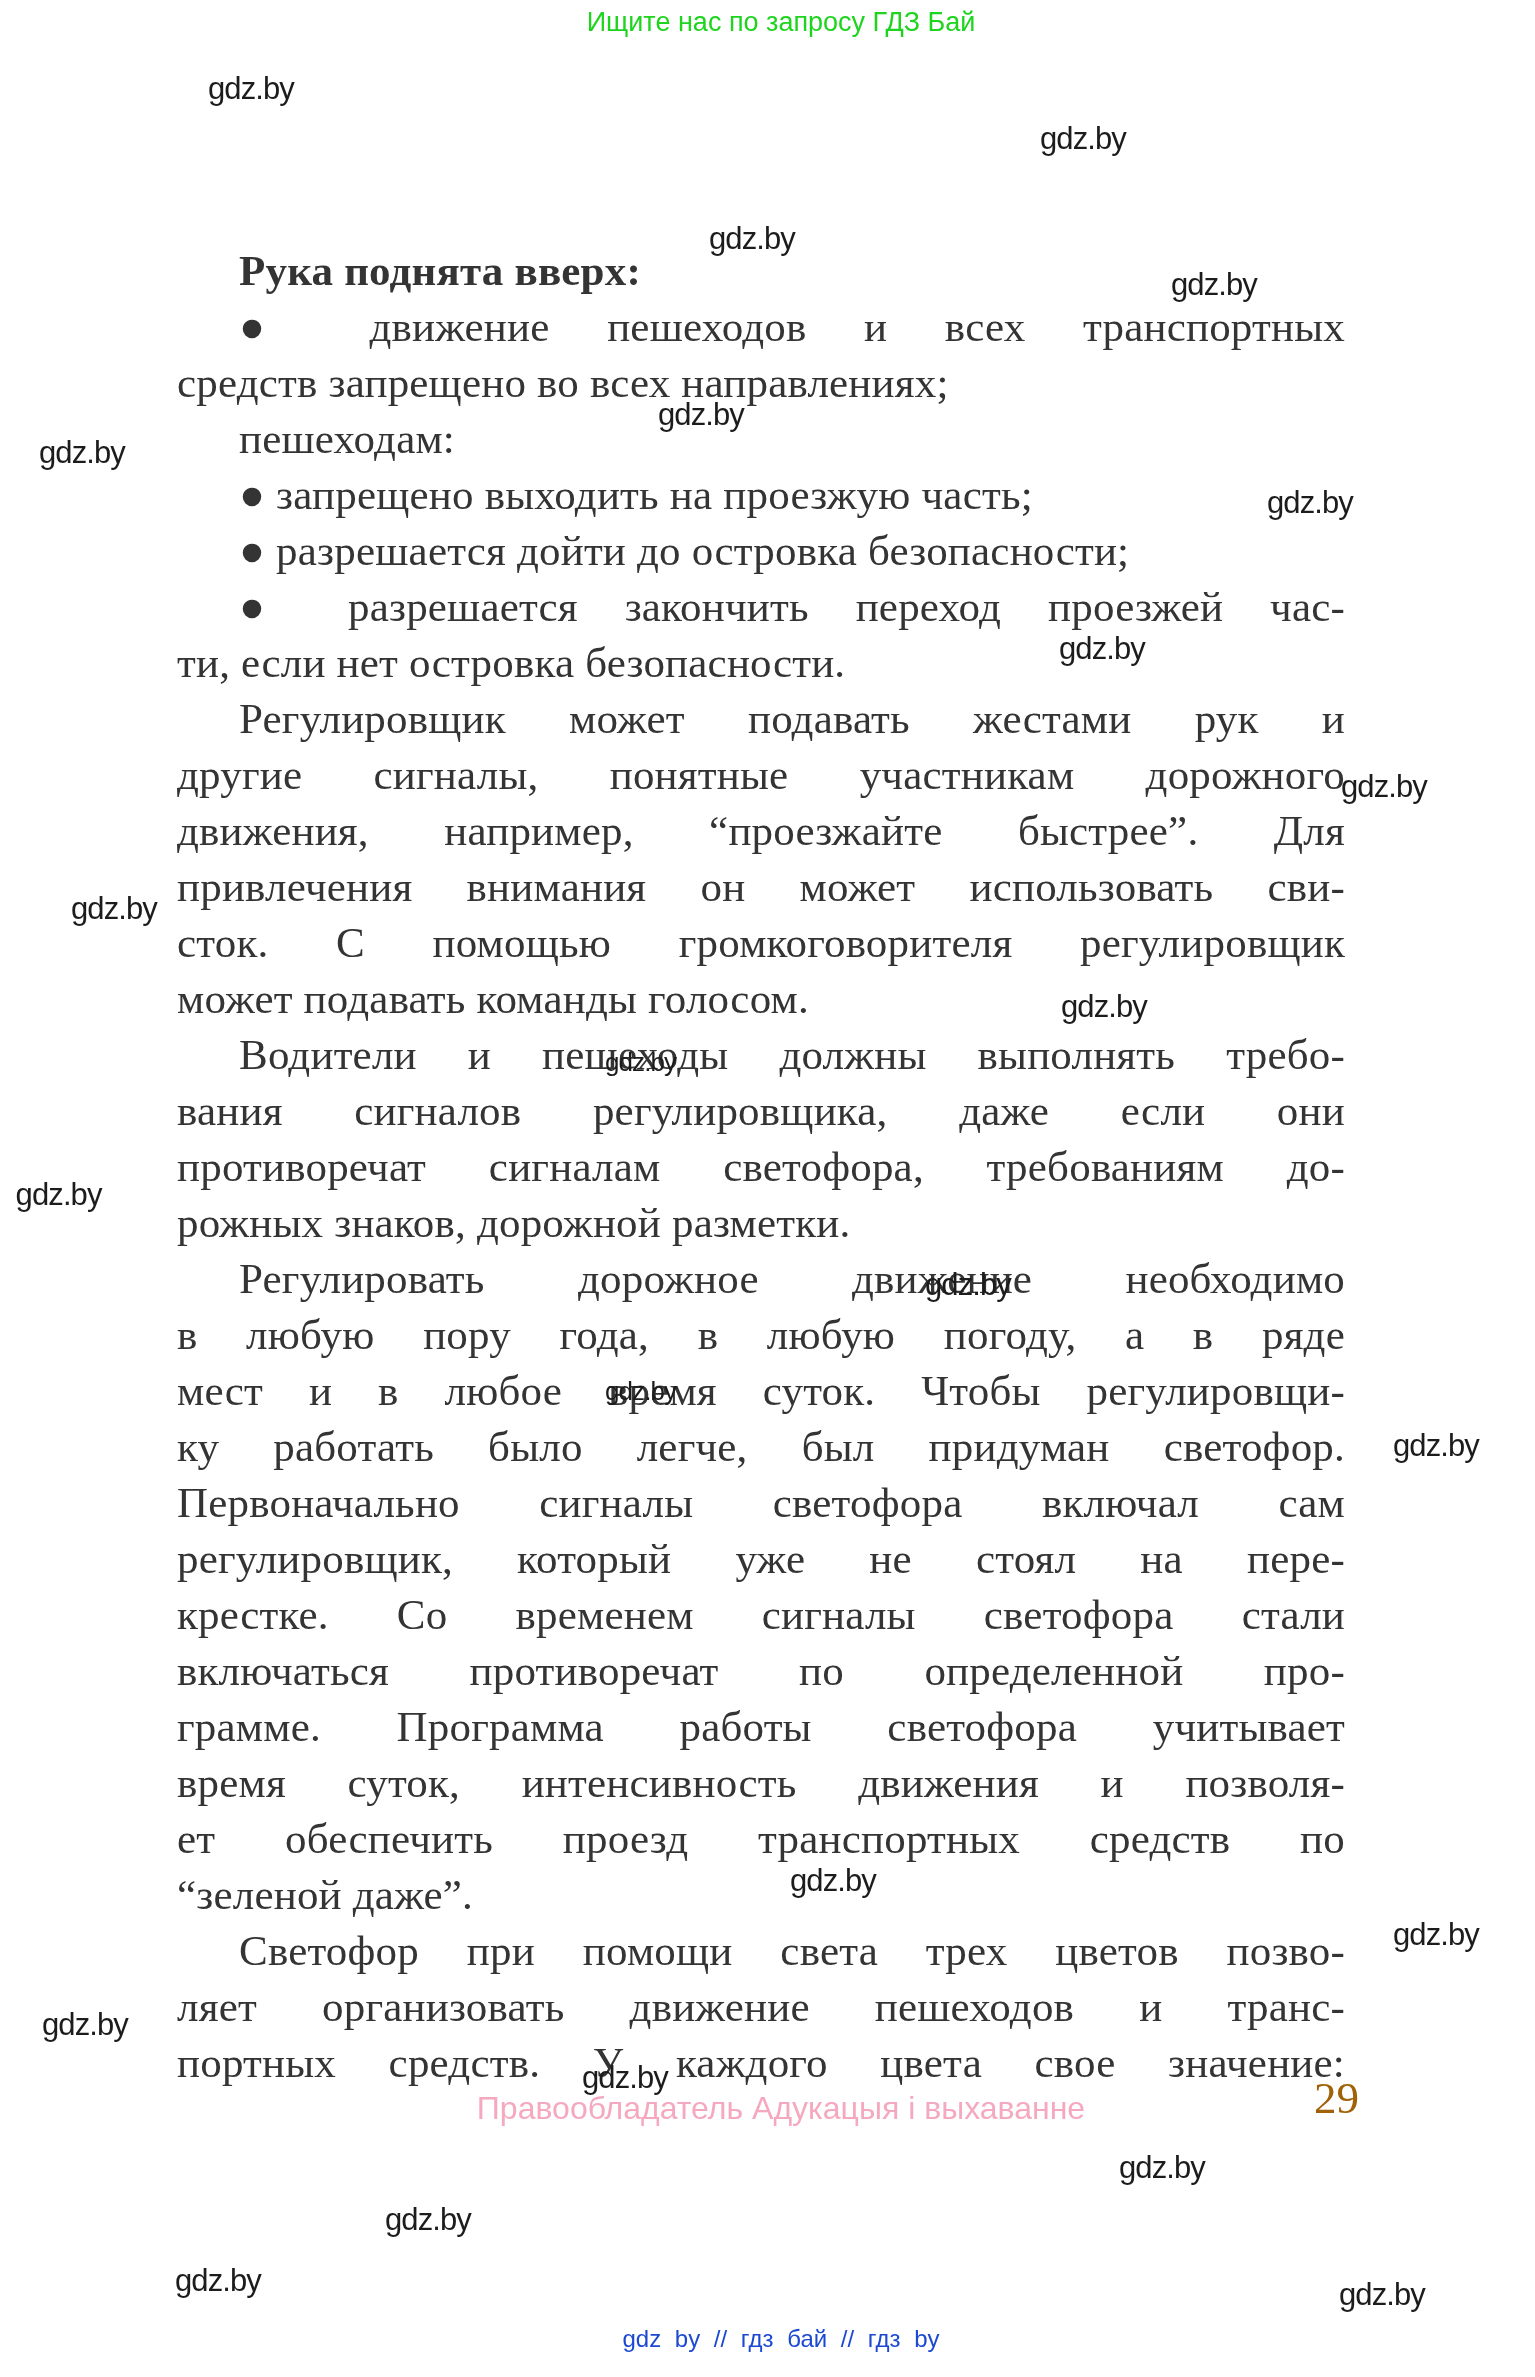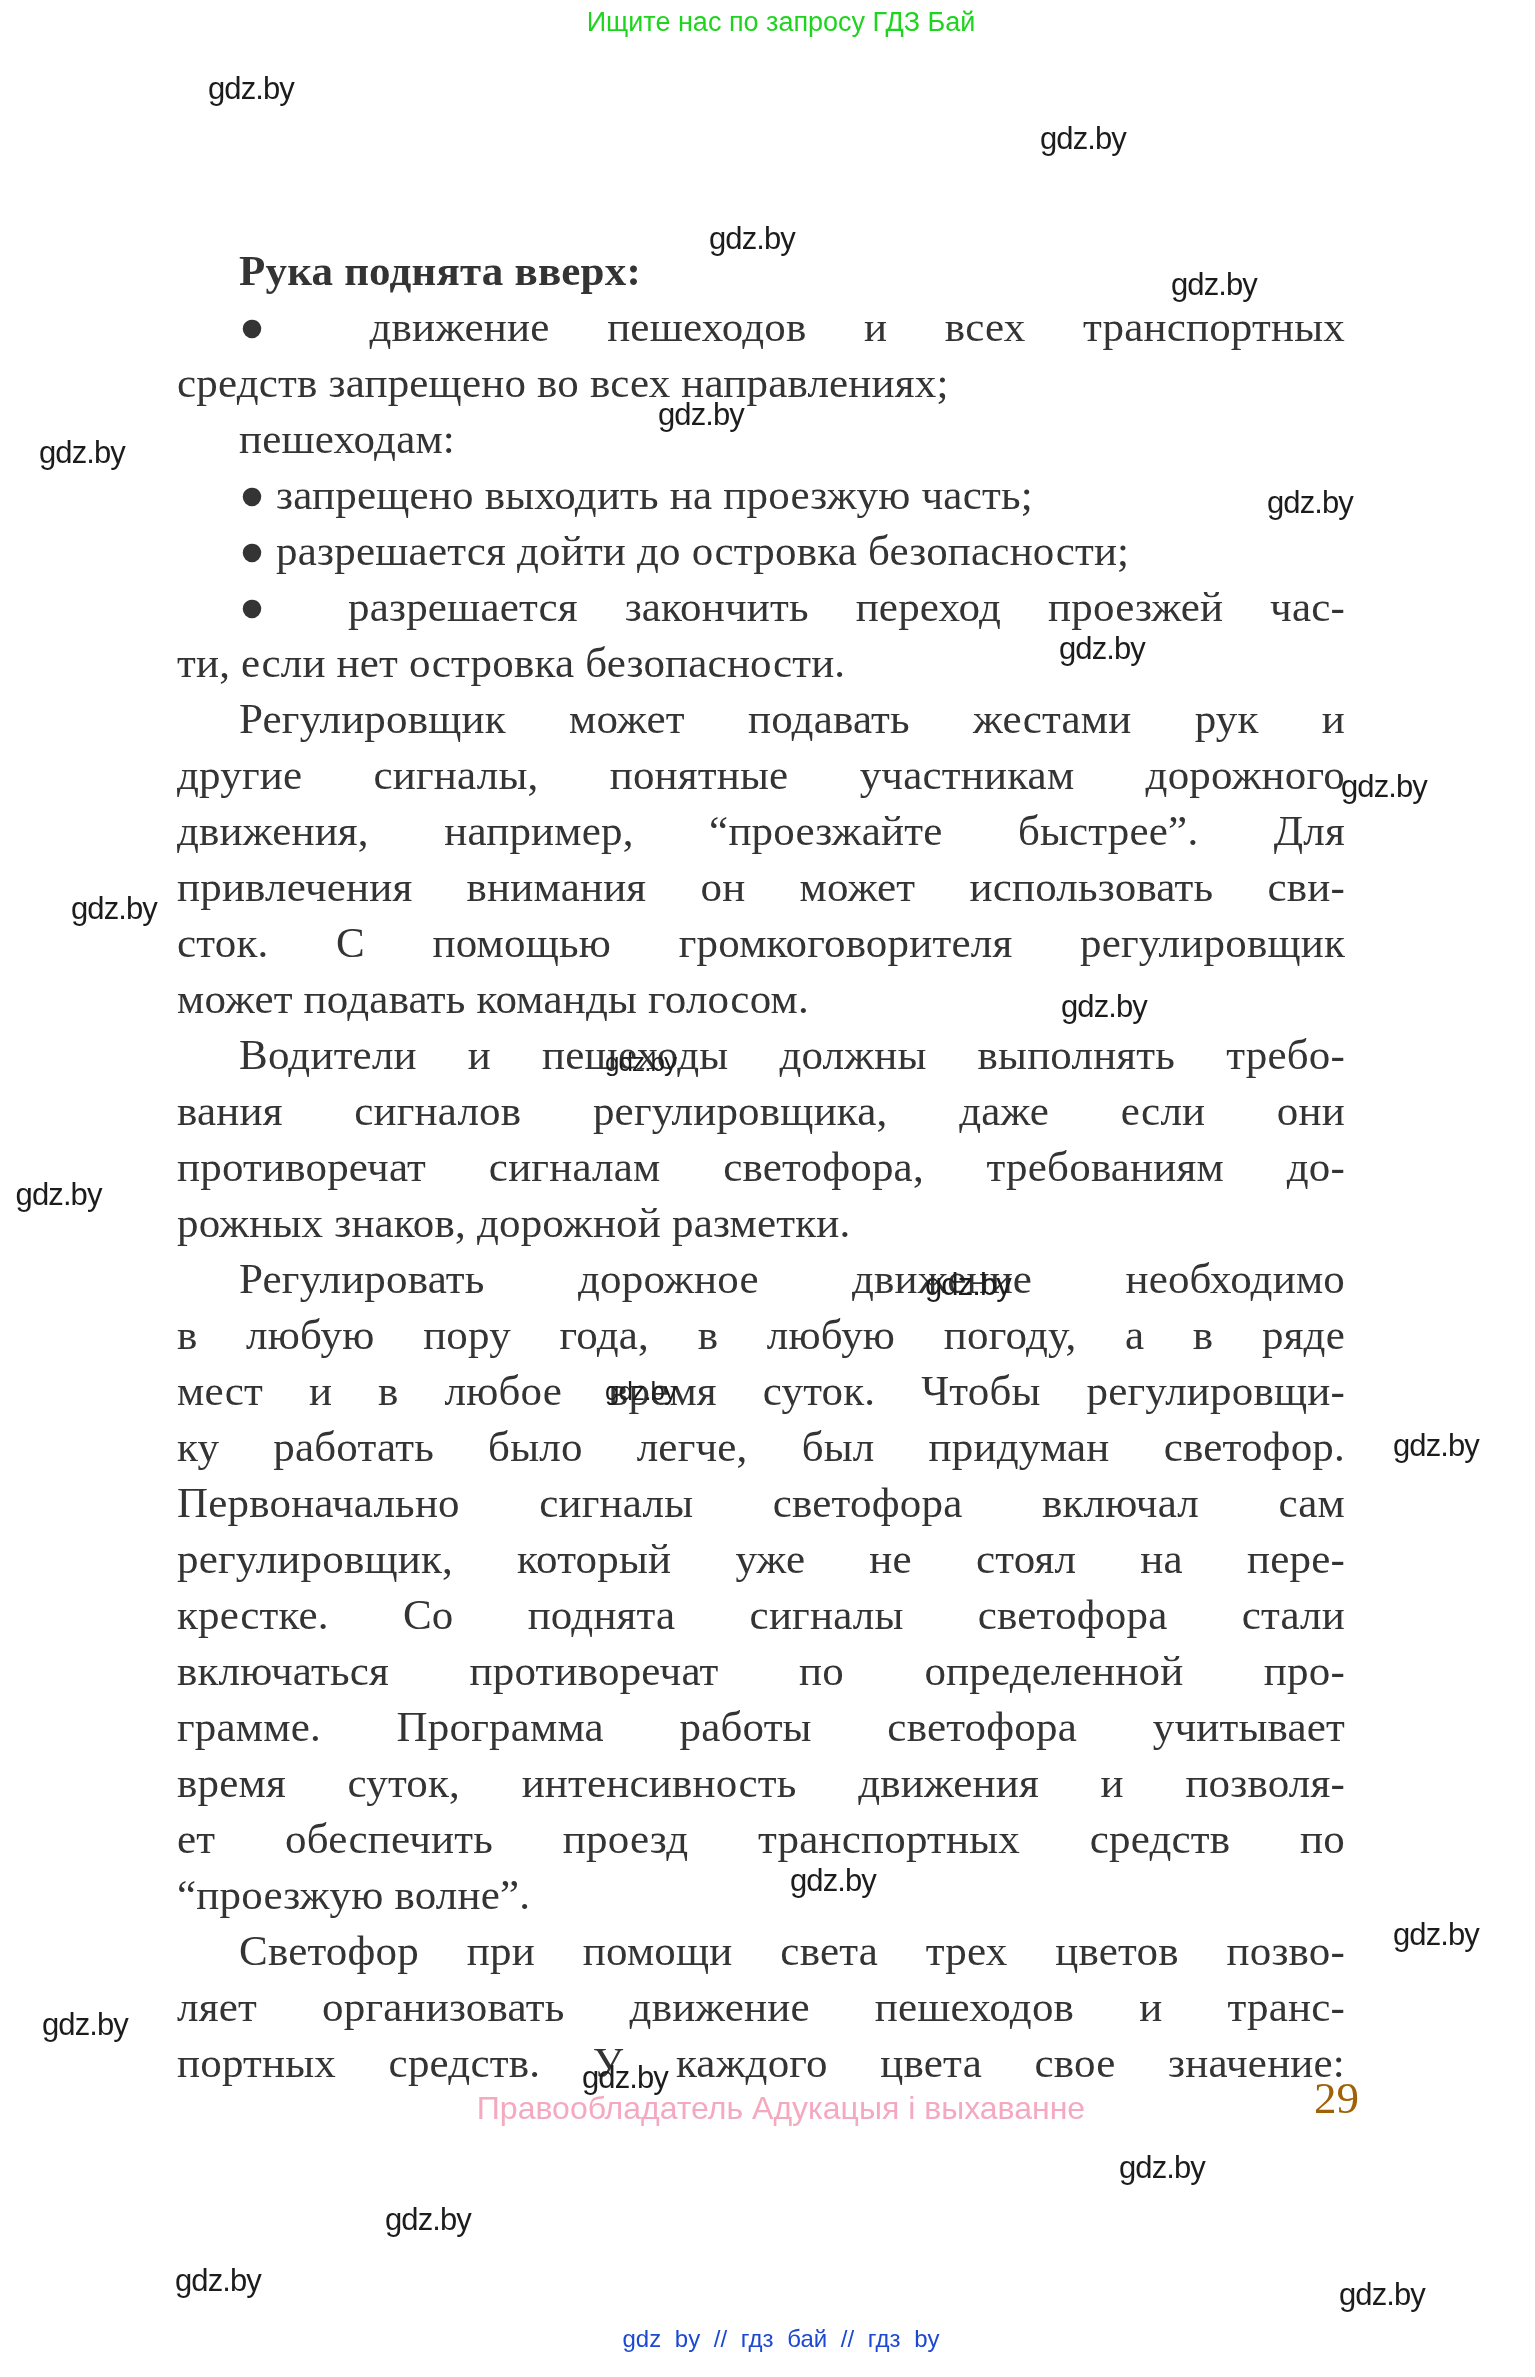--- a/index.html
+++ b/index.html
@@ -72,26 +72,26 @@
       <div class="line j ind">Водители и пешеходы должны выполнять требо-</div>
       <div class="line j">вания сигналов регулировщика, даже если они</div>
       <div class="line j">противоречат сигналам светофора, требованиям до-</div>
       <div class="line">рожных знаков, дорожной разметки.</div>
       <div class="line j ind">Регулировать дорожное движение необходимо</div>
       <div class="line j">в любую пору года, в любую погоду, а в ряде</div>
       <div class="line j">мест и в любое время суток. Чтобы регулировщи-</div>
       <div class="line j">ку работать было легче, был придуман светофор.</div>
       <div class="line j">Первоначально сигналы светофора включал сам</div>
       <div class="line j">регулировщик, который уже не стоял на пере-</div>
-      <div class="line j">крестке. Со поднята сигналы светофора стали</div>
+      <div class="line j">крестке. Со временем сигналы светофора стали</div>
       <div class="line j">включаться противоречат по определенной про-</div>
       <div class="line j">грамме. Программа работы светофора учитывает</div>
       <div class="line j">время суток, интенсивность движения и позволя-</div>
       <div class="line j">ет обеспечить проезд транспортных средств по</div>
-      <div class="line">“проезжую волне”.</div>
+      <div class="line">“зеленой даже”.</div>
       <div class="line j ind">Светофор при помощи света трех цветов позво-</div>
       <div class="line j">ляет организовать движение пешеходов и транс-</div>
       <div class="line j">портных средств. У каждого цвета свое значение:</div>
     </div>
 
   <div id="watermarks">
       <span class="wm" style="left: 208px; top: 71px;">gdz.by</span>
       <span class="wm" style="left: 1040px; top: 121px;">gdz.by</span>
       <span class="wm" style="left: 709px; top: 221px;">gdz.by</span>
       <span class="wm" style="left: 1171px; top: 267px;">gdz.by</span>

